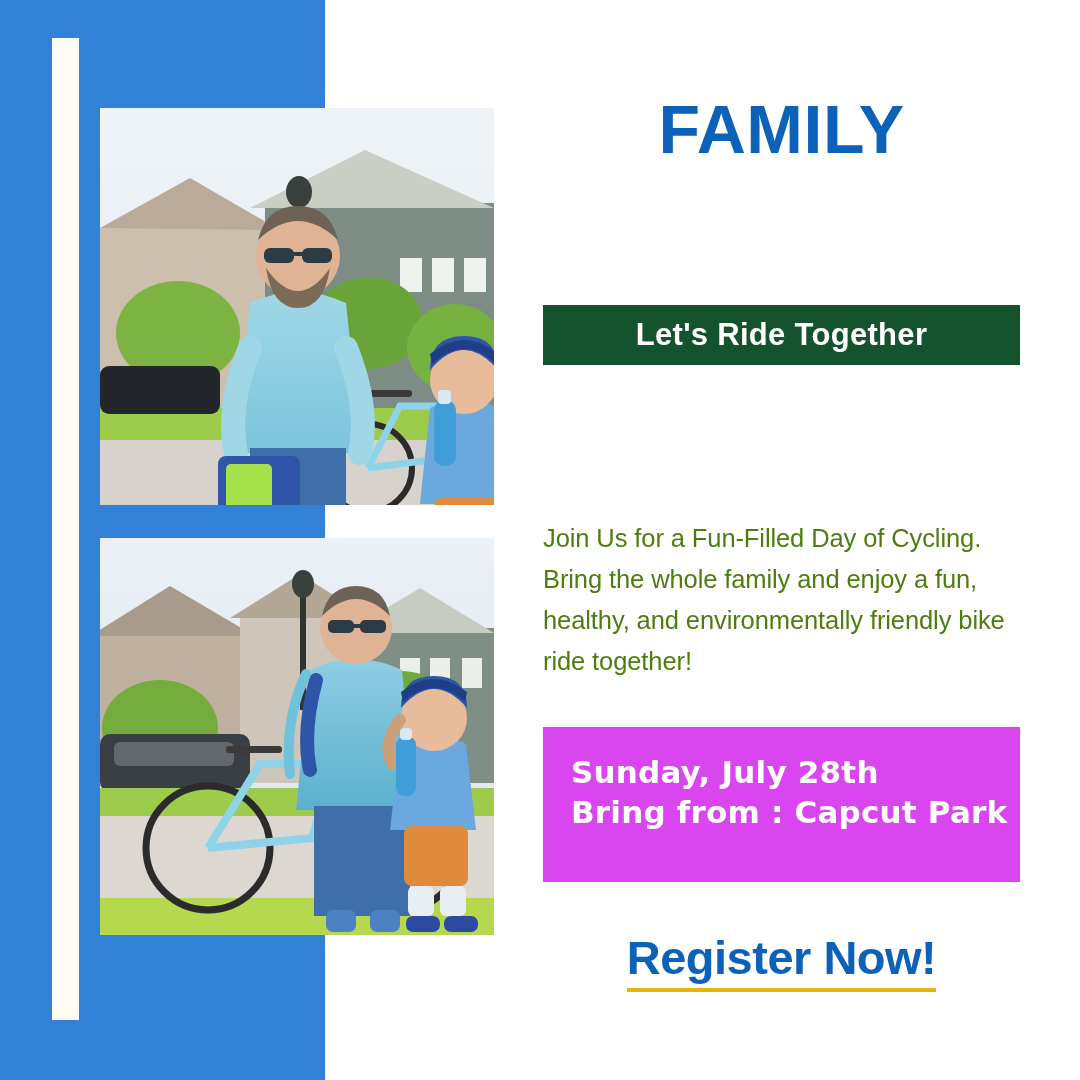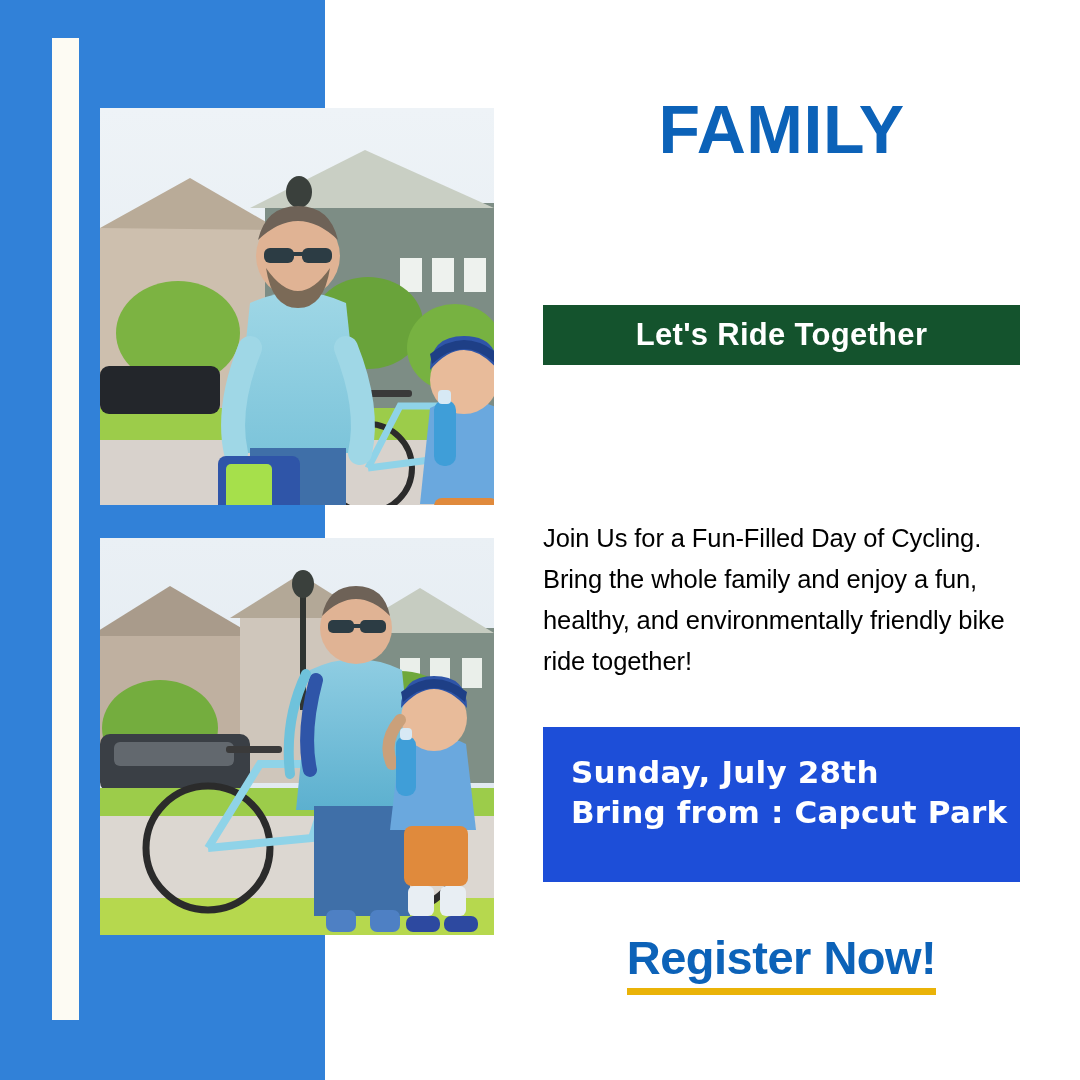--- a/index.html
+++ b/index.html
@@ -103,34 +103,34 @@
     font-weight: bold;
     font-size: 31px;
     letter-spacing: 0.3px;
   }
 
   .body-copy {
     position: absolute;
     left: 0;
     top: 492px;
     width: 470px;
-    color: #000000;
+    color: #4d7c0f;
     font-family: "Liberation Sans", sans-serif;
     font-size: 25.5px;
     line-height: 1.62;
     letter-spacing: -0.1px;
   }
 
   .details-box {
     position: absolute;
     left: 0;
     top: 727px;
     width: 477px;
     height: 155px;
-    background: #1d4ed8;
+    background: #d946ef;
     box-sizing: border-box;
     padding: 26px 0 0 28px;
   }
   .details-line {
     color: #ffffff;
     font-family: "DejaVu Sans", sans-serif;
     font-weight: bold;
     font-size: 31px;
     line-height: 1.28;
     letter-spacing: 0.2px;
@@ -145,21 +145,21 @@
     text-align: center;
   }
   .cta-link {
     display: inline-block;
     color: #0c62b8;
     font-family: "Liberation Sans", sans-serif;
     font-weight: bold;
     font-size: 47px;
     letter-spacing: -0.5px;
     text-decoration: none;
-    border-bottom: 7px solid #eab308;
+    border-bottom: 4px solid #eab308;
     padding-bottom: 3px;
   }
 </style>
 </head>
 <body>
 
 <div id="poster">
 
   <div class="blue-panel"></div>
   <div class="cream-stripe"></div>

